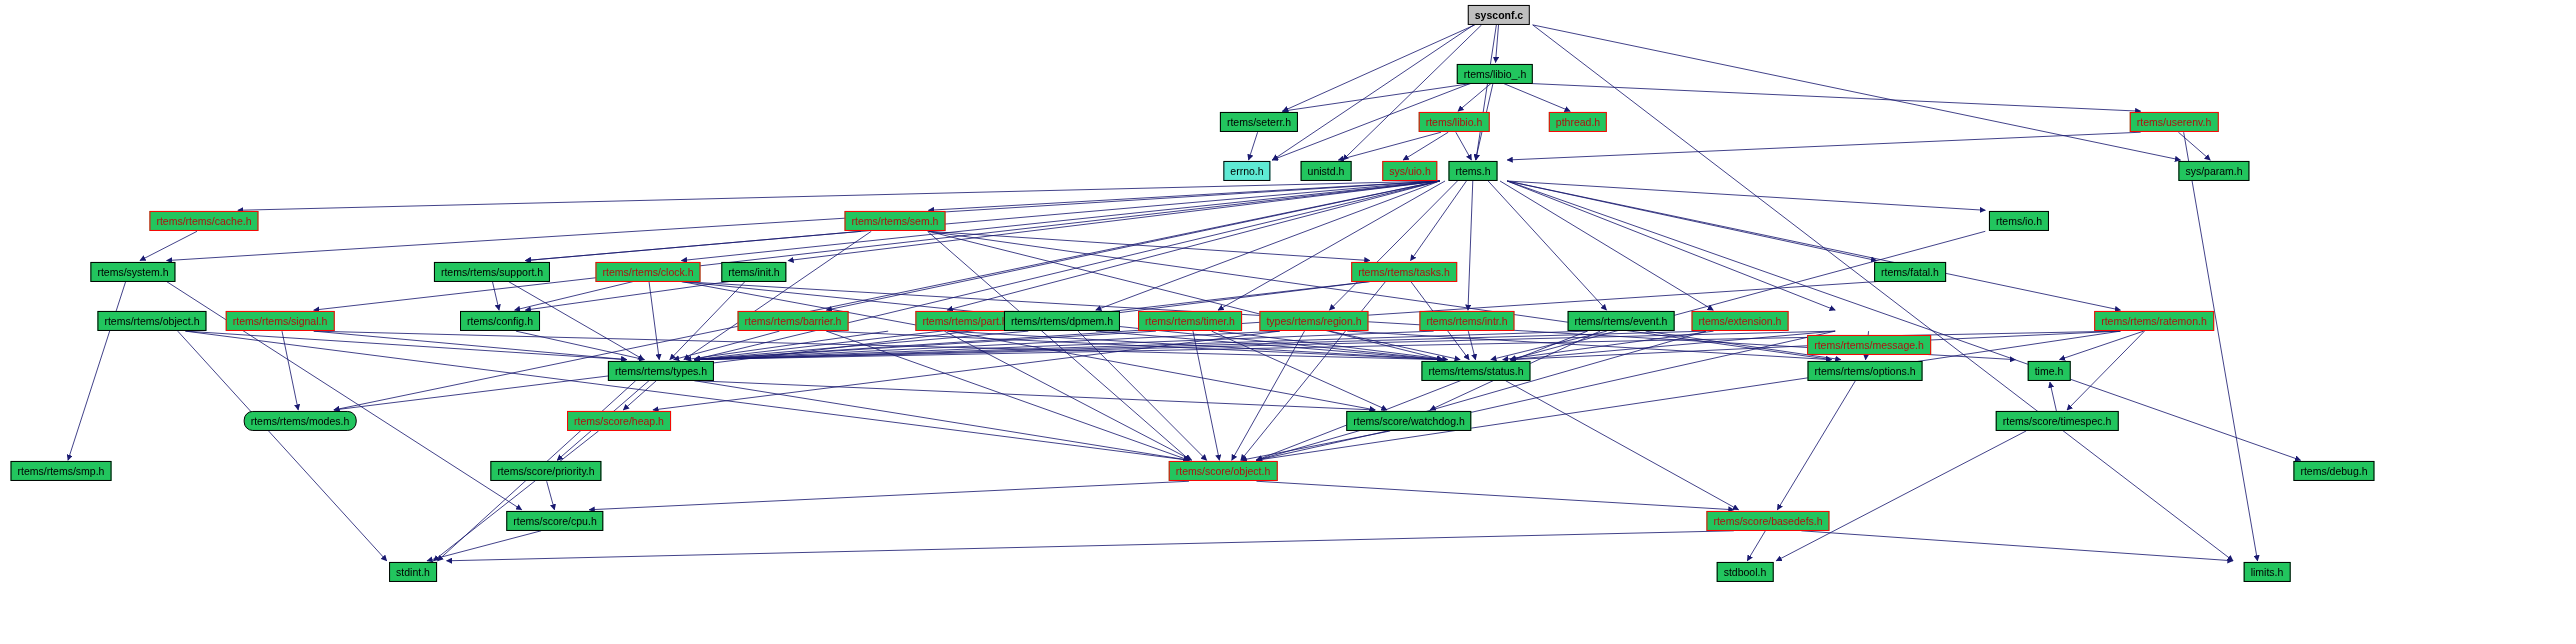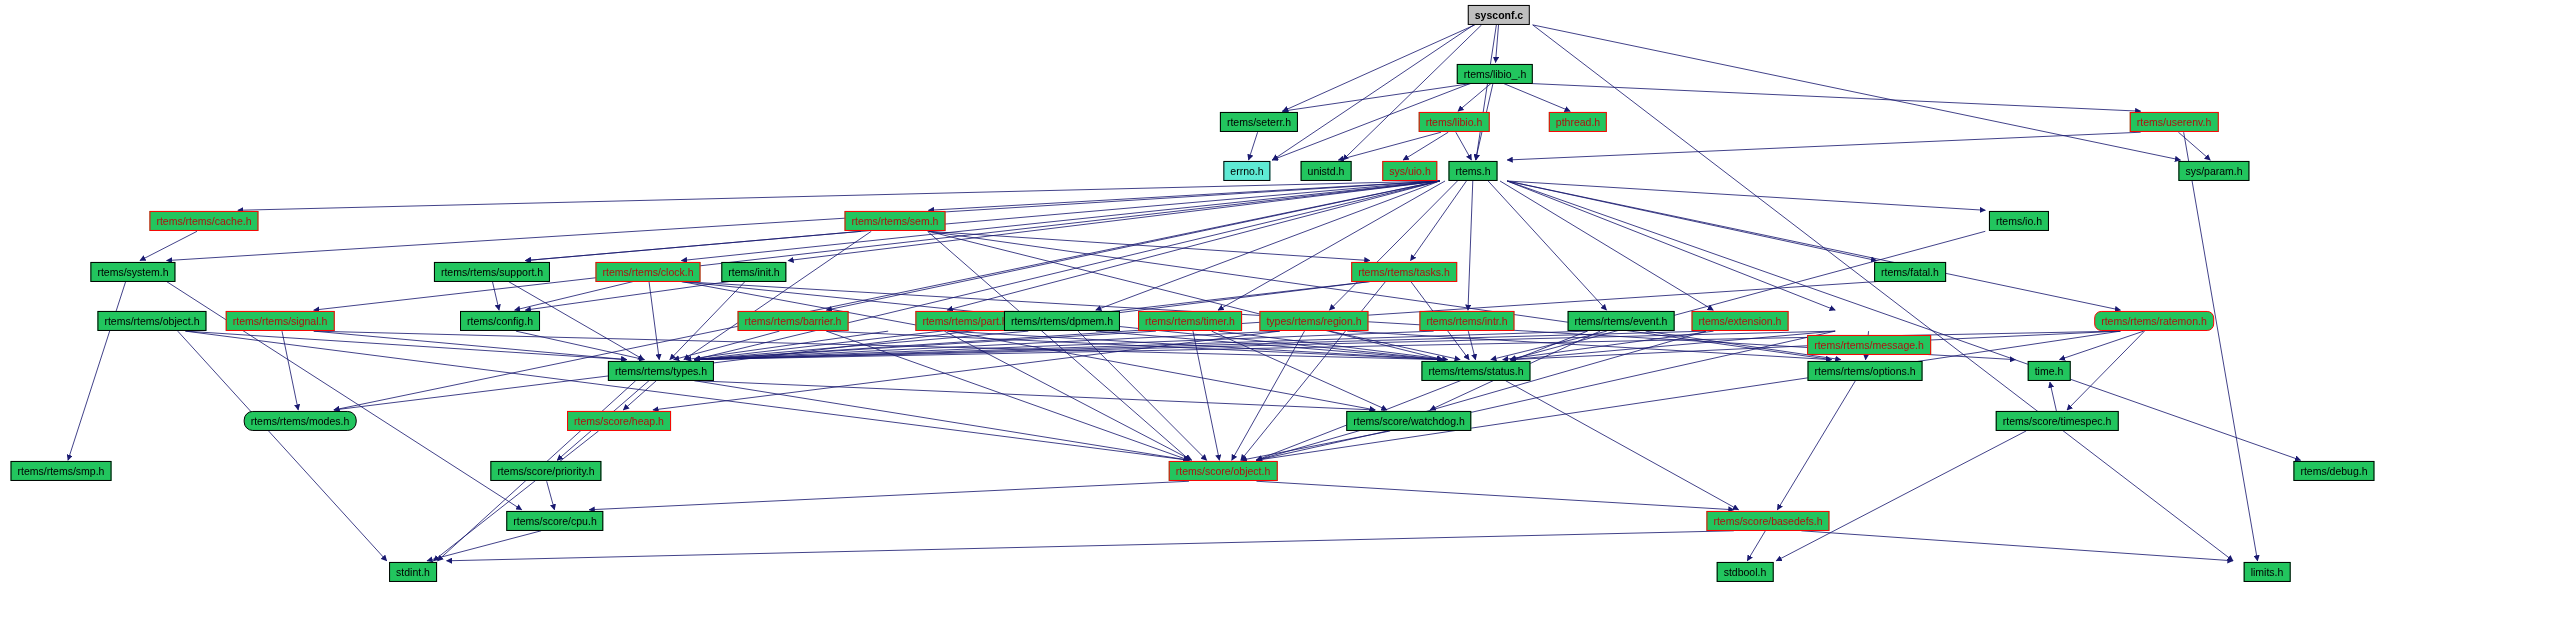--- a/index.html
+++ b/index.html
@@ -218,21 +218,21 @@
     <div class="node plain" style="left: 500px; top: 321px;">rtems/config.h</div>
     <div class="node truncated" style="left: 793px; top: 321px;">rtems/rtems/barrier.h</div>
     <div class="node truncated" style="left: 965px; top: 321px;">rtems/rtems/part.h</div>
     <div class="node plain" style="left: 1062px; top: 321px;">rtems/rtems/dpmem.h</div>
     <div class="node truncated" style="left: 1190px; top: 321px;">rtems/rtems/timer.h</div>
     <div class="node truncated" style="left: 1314px; top: 321px;">types/rtems/region.h</div>
     <div class="node truncated" style="left: 1467px; top: 321px;">rtems/rtems/intr.h</div>
     <div class="node plain" style="left: 1621px; top: 321px;">rtems/rtems/event.h</div>
     <div class="node truncated" style="left: 1740px; top: 321px;">rtems/extension.h</div>
     <div class="node truncated" style="left: 1869px; top: 321px; margin-top: 24px;">rtems/rtems/message.h</div>
-    <div class="node truncated" style="left: 2154px; top: 321px; border-radius: 7px;">rtems/rtems/ratemon.h</div>
+    <div class="node truncated" style="left: 2154px; top: 321px;">rtems/rtems/ratemon.h</div>
     <div class="node plain" style="left: 661px; top: 371px;">rtems/rtems/types.h</div>
     <div class="node plain" style="left: 1476px; top: 371px;">rtems/rtems/status.h</div>
     <div class="node plain" style="left: 1865px; top: 371px;">rtems/rtems/options.h</div>
     <div class="node plain" style="left: 2049px; top: 371px;">time.h</div>
     <div class="node plain" style="left: 300px; top: 421px; border-radius: 9px;">rtems/rtems/modes.h</div>
     <div class="node truncated" style="left: 619px; top: 421px;">rtems/score/heap.h</div>
     <div class="node plain" style="left: 1409px; top: 421px;">rtems/score/watchdog.h</div>
     <div class="node plain" style="left: 2057px; top: 421px;">rtems/score/timespec.h</div>
     <div class="node plain" style="left: 61px; top: 471px;">rtems/rtems/smp.h</div>
     <div class="node plain" style="left: 546px; top: 471px;">rtems/score/priority.h</div>

